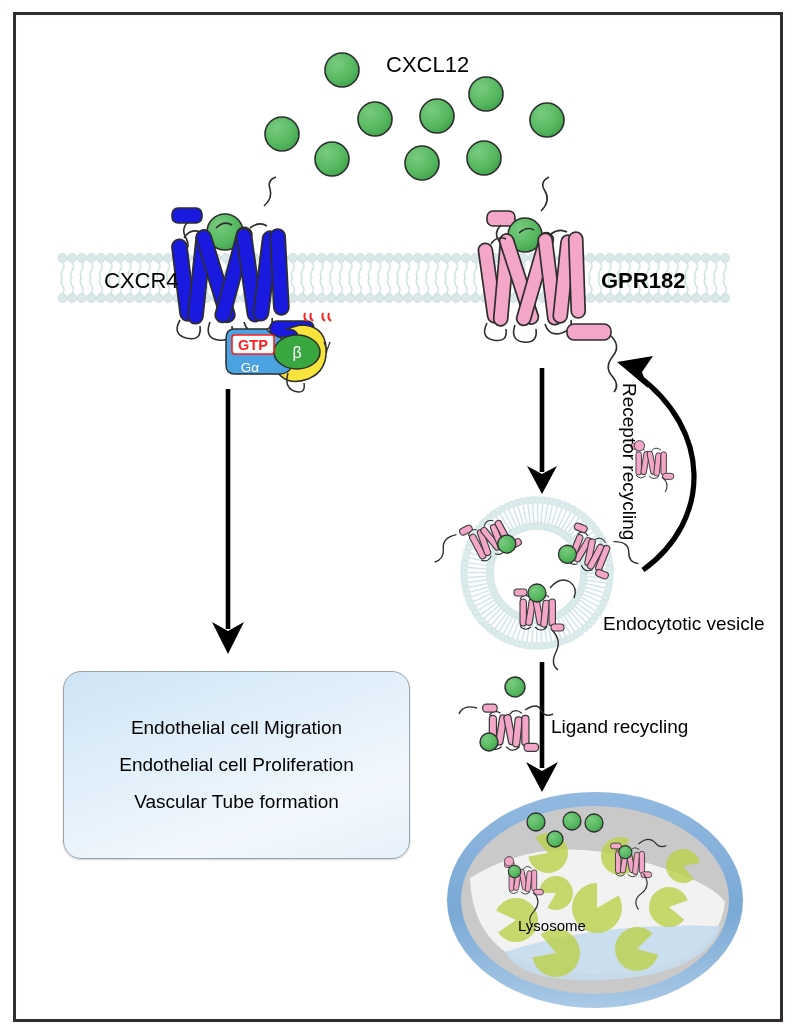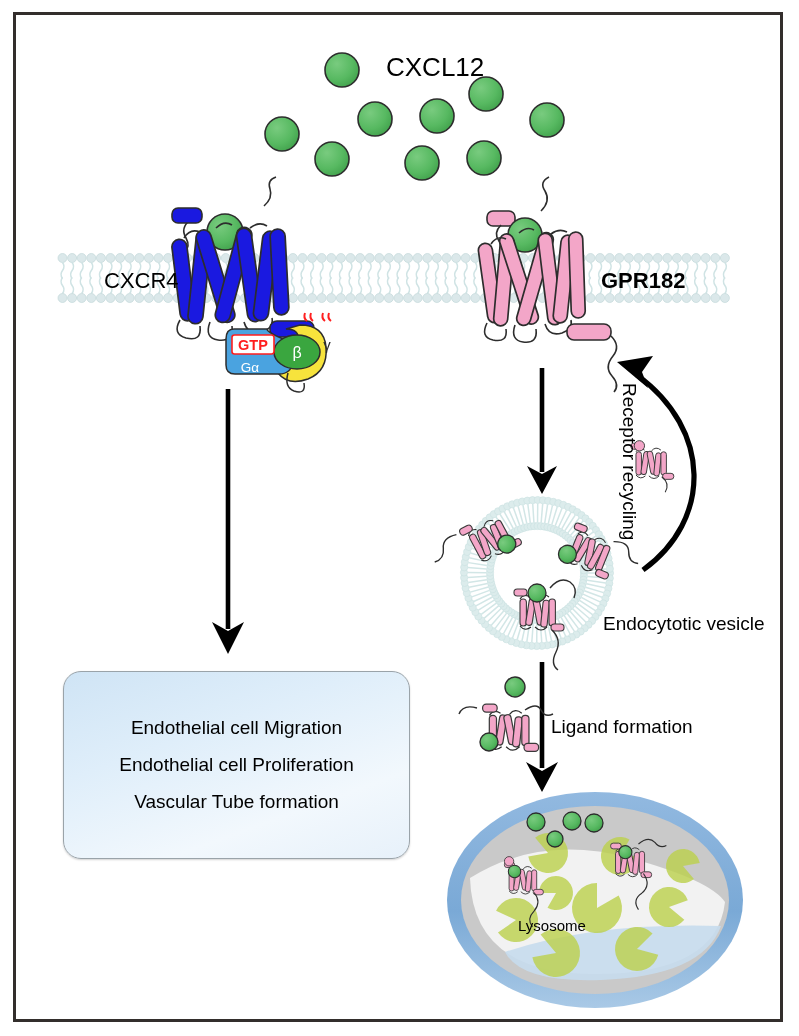--- a/index.html
+++ b/index.html
@@ -2,21 +2,21 @@
 <html><head>
 <meta charset="utf-8">
 <style>
   html,body{margin:0;padding:0;background:#ffffff;}
   body{width:799px;height:1036px;font-family:"Liberation Sans",sans-serif;overflow:hidden;}
   #figure{position:relative;width:799px;height:1036px;background:#ffffff;}
   #frame{position:absolute;left:13px;top:12px;width:770px;height:1010px;
          border:3px solid #332e2c;box-sizing:border-box;background:#fff;}
   svg.layer{position:absolute;left:0;top:0;width:799px;height:1036px;overflow:visible;}
   .lbl{position:absolute;color:#000;font-family:"Liberation Sans",sans-serif;white-space:nowrap;}
-  #lbl-cxcl12{left:386px;top:52px;font-size:26px;}
+  #lbl-cxcl12{left:386px;top:52px;font-size:22px;}
   #lbl-cxcr4{left:104px;top:268px;font-size:22px;}
   #lbl-gpr182{left:601px;top:268px;font-size:22px;font-weight:bold;}
   #lbl-endo{left:603px;top:613px;font-size:19px;}
   #lbl-ligscav{left:551px;top:716px;font-size:19px;}
   #lbl-lyso{left:518px;top:917px;font-size:15px;}
   #lbl-recycling{left:640px;top:383px;font-size:19px;
        transform:rotate(90deg);transform-origin:left top;}
   #angio-box{position:absolute;left:63px;top:671px;width:345px;height:186px;
      border:1.6px solid #9aa3a9;border-radius:18px;
      background:linear-gradient(160deg,#cfe4f5 0%,#dfeefa 35%,#f2f8fd 72%,#e7f1fa 100%);
@@ -784,21 +784,21 @@
         <path d="M20,14 q10,14 -2,24 q-12,8 -4,20" fill="none" stroke="#2d2d2d" stroke-width="1.4"></path>
         <path d="M14,-22 q12,-10 20,-2 q6,8 14,4" fill="none" stroke="#2d2d2d" stroke-width="1.4"></path>
       </g>
     </g>
   </svg>
 
   <div class="lbl" id="lbl-cxcl12">CXCL12</div>
   <div class="lbl" id="lbl-cxcr4">CXCR4</div>
   <div class="lbl" id="lbl-gpr182">GPR182</div>
   <div class="lbl" id="lbl-endo">Endocytotic vesicle</div>
-  <div class="lbl" id="lbl-ligscav">Ligand formation</div>
+  <div class="lbl" id="lbl-ligscav">Ligand recycling</div>
   <div class="lbl" id="lbl-lyso">Lysosome</div>
   <div class="lbl" id="lbl-recycling">Receptor recycling</div>
 
   <div id="angio-box">
     <div class="ln">Endothelial cell Migration</div>
     <div class="ln">Endothelial cell Proliferation</div>
     <div class="ln">Vascular Tube formation</div>
   </div>
 </div>
 

